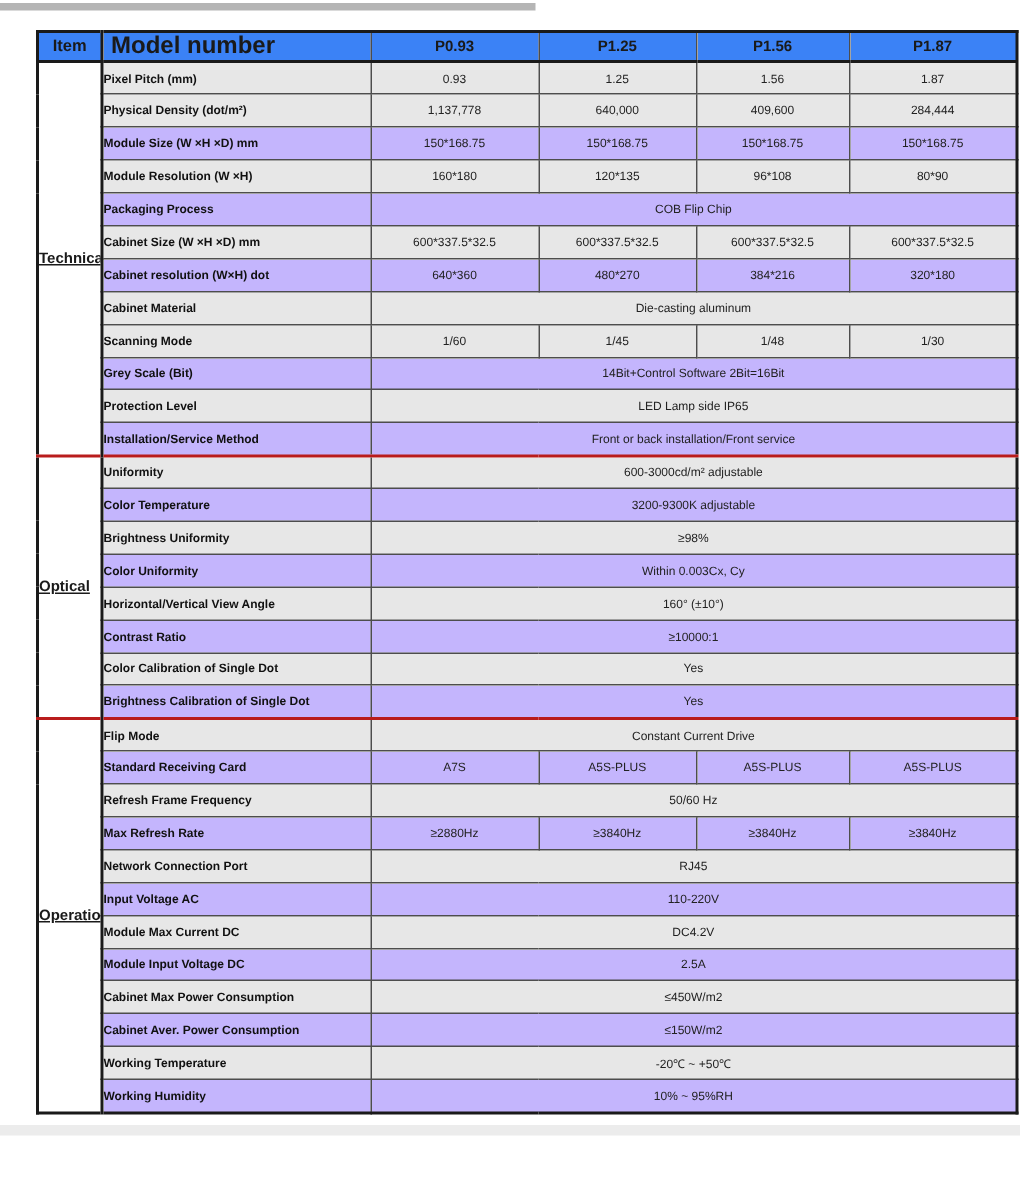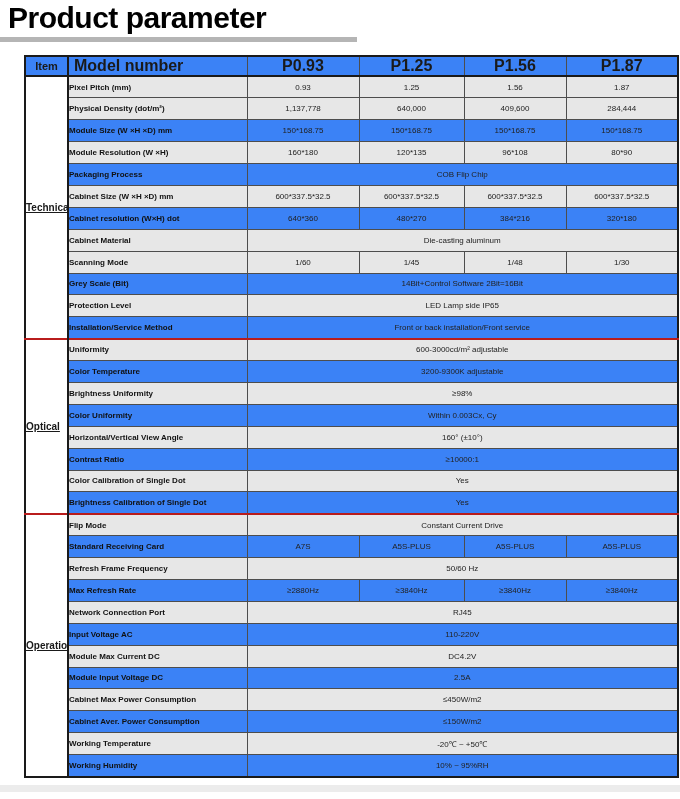--- a/index.html
+++ b/index.html
@@ -38,23 +38,23 @@
   .spec th, .spec td {
     border: 1px solid #4d4d4d;
     padding: 0;
     overflow: hidden;
     white-space: nowrap;
   }
   .spec thead tr { height: 18px; background: #3b82f6; }
   .spec thead th { border-bottom: 2px solid #1a1a1a; }
   .item-h   { font-size: 11px; font-weight: bold; text-align: center; border-right: 2px solid #1a1a1a !important; }
   .model-h  { font-size: 16px; font-weight: bold; text-align: left; padding-left: 5px !important; }
-  .col-h    { font-size: 16px; font-weight: bold; text-align: center; }
-
-  .spec tbody tr { height: 21.9px; background: #3b82f6; }
+  .col-h    { font-size: 10px; font-weight: bold; text-align: center; }
+
+  .spec tbody tr { height: 21.9px; background: #c4b5fd; }
   .spec tbody tr.shaded { background: #e7e7e7; }
   .spec tbody tr.sec-start td { border-top: 2px solid #b91c1c; }
 
   .item-cell {
     background: #ffffff;
     font-size: 10px;
     font-weight: bold;
     text-align: left;
     border-right: 2px solid #1a1a1a !important;
     text-decoration: underline;
@@ -76,21 +76,20 @@
     margin-top: 7px;
     width: 680px;
     height: 7px;
     background: #ececec;
   }
 </style>
 </head>
 <body>
 
 <div class="page">
-  <h1 class="title">Product parameter</h1>
   <div class="title-bar"></div>
 
   <table class="spec">
     <colgroup>
       <col style="width:43px">
       <col style="width:179px">
       <col style="width:112px">
       <col style="width:105px">
       <col style="width:102px">
       <col style="width:112px">

